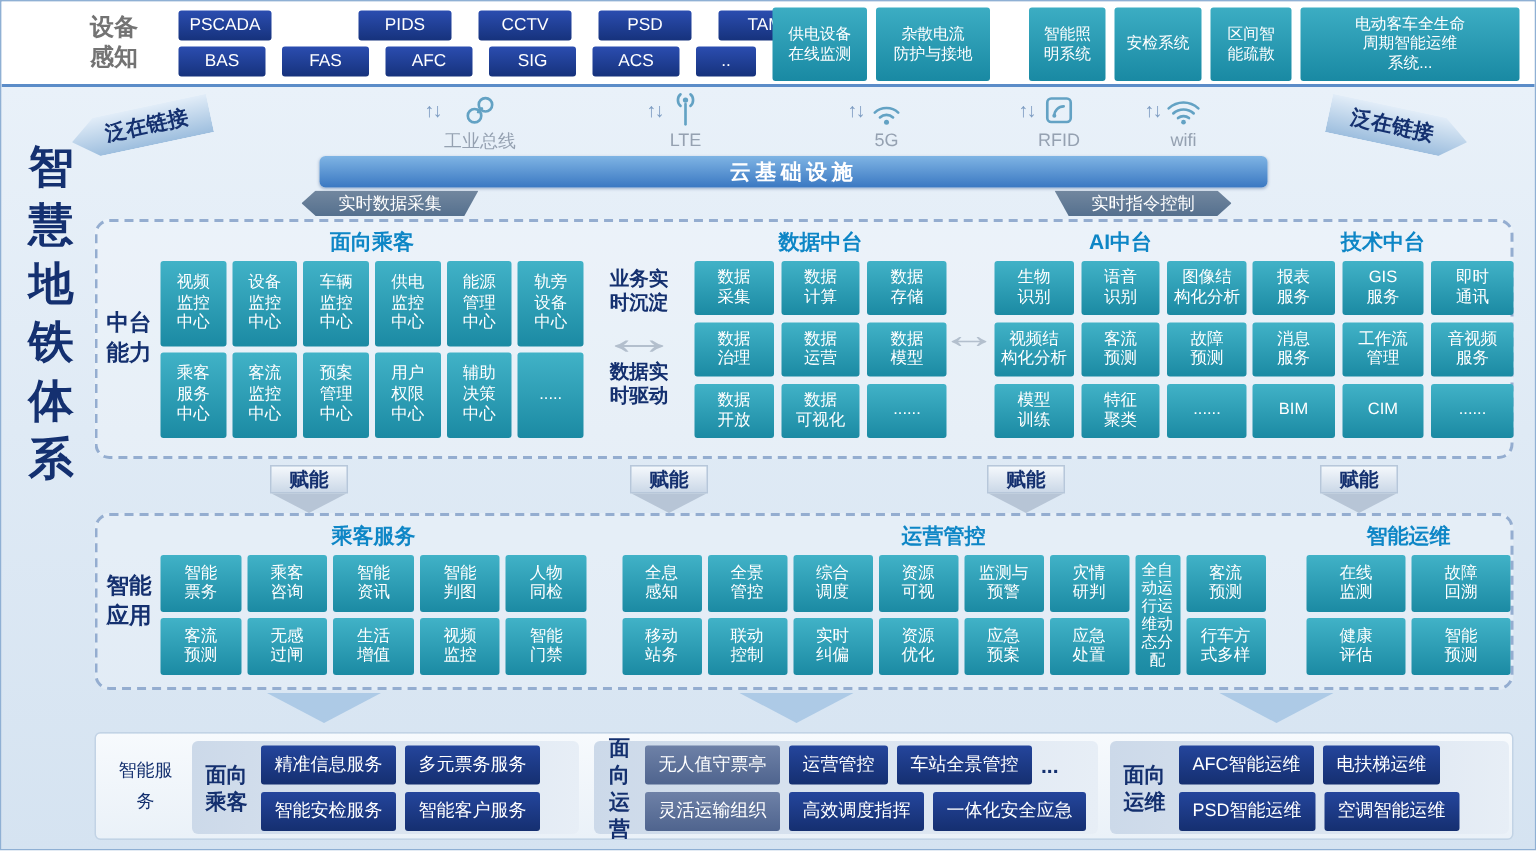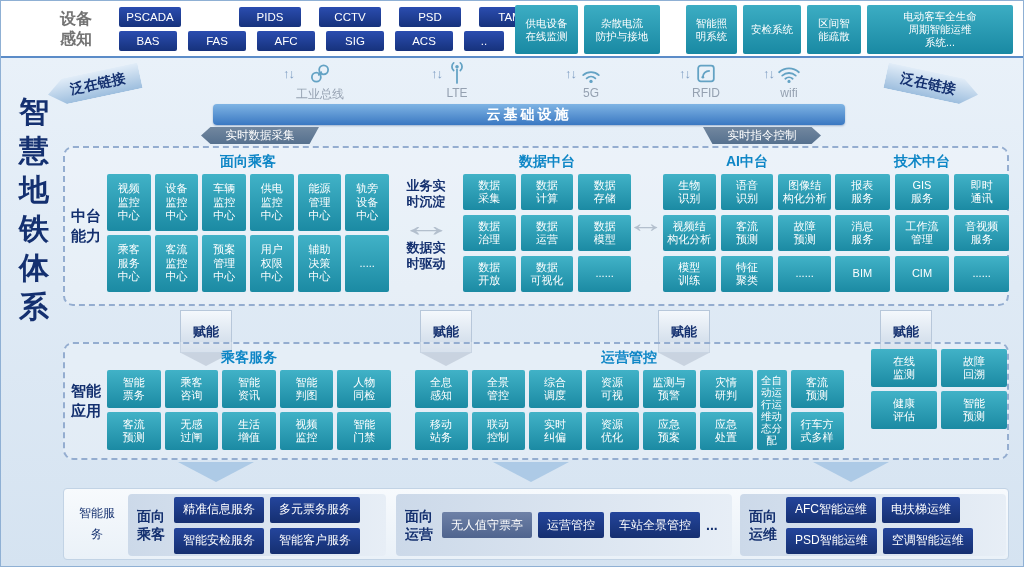--- a/index.html
+++ b/index.html
@@ -53,21 +53,21 @@
 .g2{grid-template-columns:repeat(2,1fr)}
 .cell{background:linear-gradient(180deg,#41b2c7,#1b8aa3);color:#fff;border-radius:2px;display:flex;align-items:center;justify-content:center;text-align:center;font-size:11px;line-height:13.5px;white-space:pre-line;padding:1px}
 .pf .g6 .cell{height:57px}
 .pf .g3 .cell{height:36px}
 .exch{position:absolute;left:326px;top:30px;width:70px;display:flex;flex-direction:column;align-items:center}
 .exch-text{font-size:13px;font-weight:700;color:#14306f;white-space:pre-line;text-align:center;line-height:16px}
 .harrow{color:#b3bfcd;font-weight:700;font-size:32px;line-height:30px;transform:scaleX(1.7)}
 .harrow2{position:absolute;left:566px;top:60px;width:30px;text-align:center;color:#b3bfcd;font-weight:700;font-size:26px;transform:scaleX(1.5)}
 
 .emp{position:absolute;top:252px;width:76px;display:flex;flex-direction:column;align-items:center}
-.emp-label{font-size:13px;font-weight:700;color:#14306f;background:linear-gradient(180deg,#f4f8fc,#cbd8e7);border:1px solid #b7c7da;padding:12px 12px;line-height:17px}
+.emp-label{font-size:13px;font-weight:700;color:#14306f;background:linear-gradient(180deg,#f4f8fc,#cbd8e7);border:1px solid #b7c7da;padding:0 12px;line-height:17px}
 .emp-tri{width:0;height:0;border-left:25px solid transparent;border-right:25px solid transparent;border-top:13px solid #b7c5d6}
 
 .ap .g5 .cell,.ap .g2 .cell{height:38px}
 .op-row{display:flex;gap:4px;justify-content:center}
 .op-col{display:flex;flex-direction:column;gap:4px}
 .op-col .cell{width:53px;height:38px}
 .tall-cell{width:30px;height:80px;font-size:10.5px;line-height:12px;padding:0 2px}
 .down-tri{position:absolute;top:404px;width:0;height:0;border-left:38px solid transparent;border-right:38px solid transparent;border-top:20px solid #adcae6}
 
 .sv-panel{position:absolute;left:62px;top:430px;width:946px;height:72px;background:linear-gradient(180deg,#f7fafd,#eaf1f8);border:1px solid #c2d3e5;border-radius:4px}
@@ -371,20 +371,21 @@
           <div class="op-col">
             <div class="cell">客流
 预测</div>
             <div class="cell">行车方
 式多样</div>
           </div>
         </div>
       </div>
 
       <div class="grp" style="left:806px;width:136px">
+        <div class="grp-title">智能运维</div>
         <div class="grid g2">
 
         <div class="cell">在线
 监测</div>
             <div class="cell">故障
 回溯</div>
             <div class="cell">健康
 评估</div>
             <div class="cell">智能
 预测</div>
@@ -414,20 +415,25 @@
       </div>
 
       <div class="sv-grp" style="left:332px;width:336px">
         <div class="facing">面向运营</div>
         <div class="sv-rows">
           <div class="sv-r">
             <div class="sv-box muted">无人值守票亭</div>
             <div class="sv-box">运营管控</div>
             <div class="sv-box">车站全景管控</div>
             <span class="sv-more">...</span>
+          </div>
+          <div class="sv-r">
+            <div class="sv-box muted">灵活运输组织</div>
+            <div class="sv-box">高效调度指挥</div>
+            <div class="sv-box">一体化安全应急</div>
           </div>
         </div>
       </div>
 
       <div class="sv-grp" style="left:676px;width:266px">
         <div class="facing">面向运维</div>
         <div class="sv-rows">
           <div class="sv-r">
             <div class="sv-box">AFC智能运维</div>
             <div class="sv-box">电扶梯运维</div>

